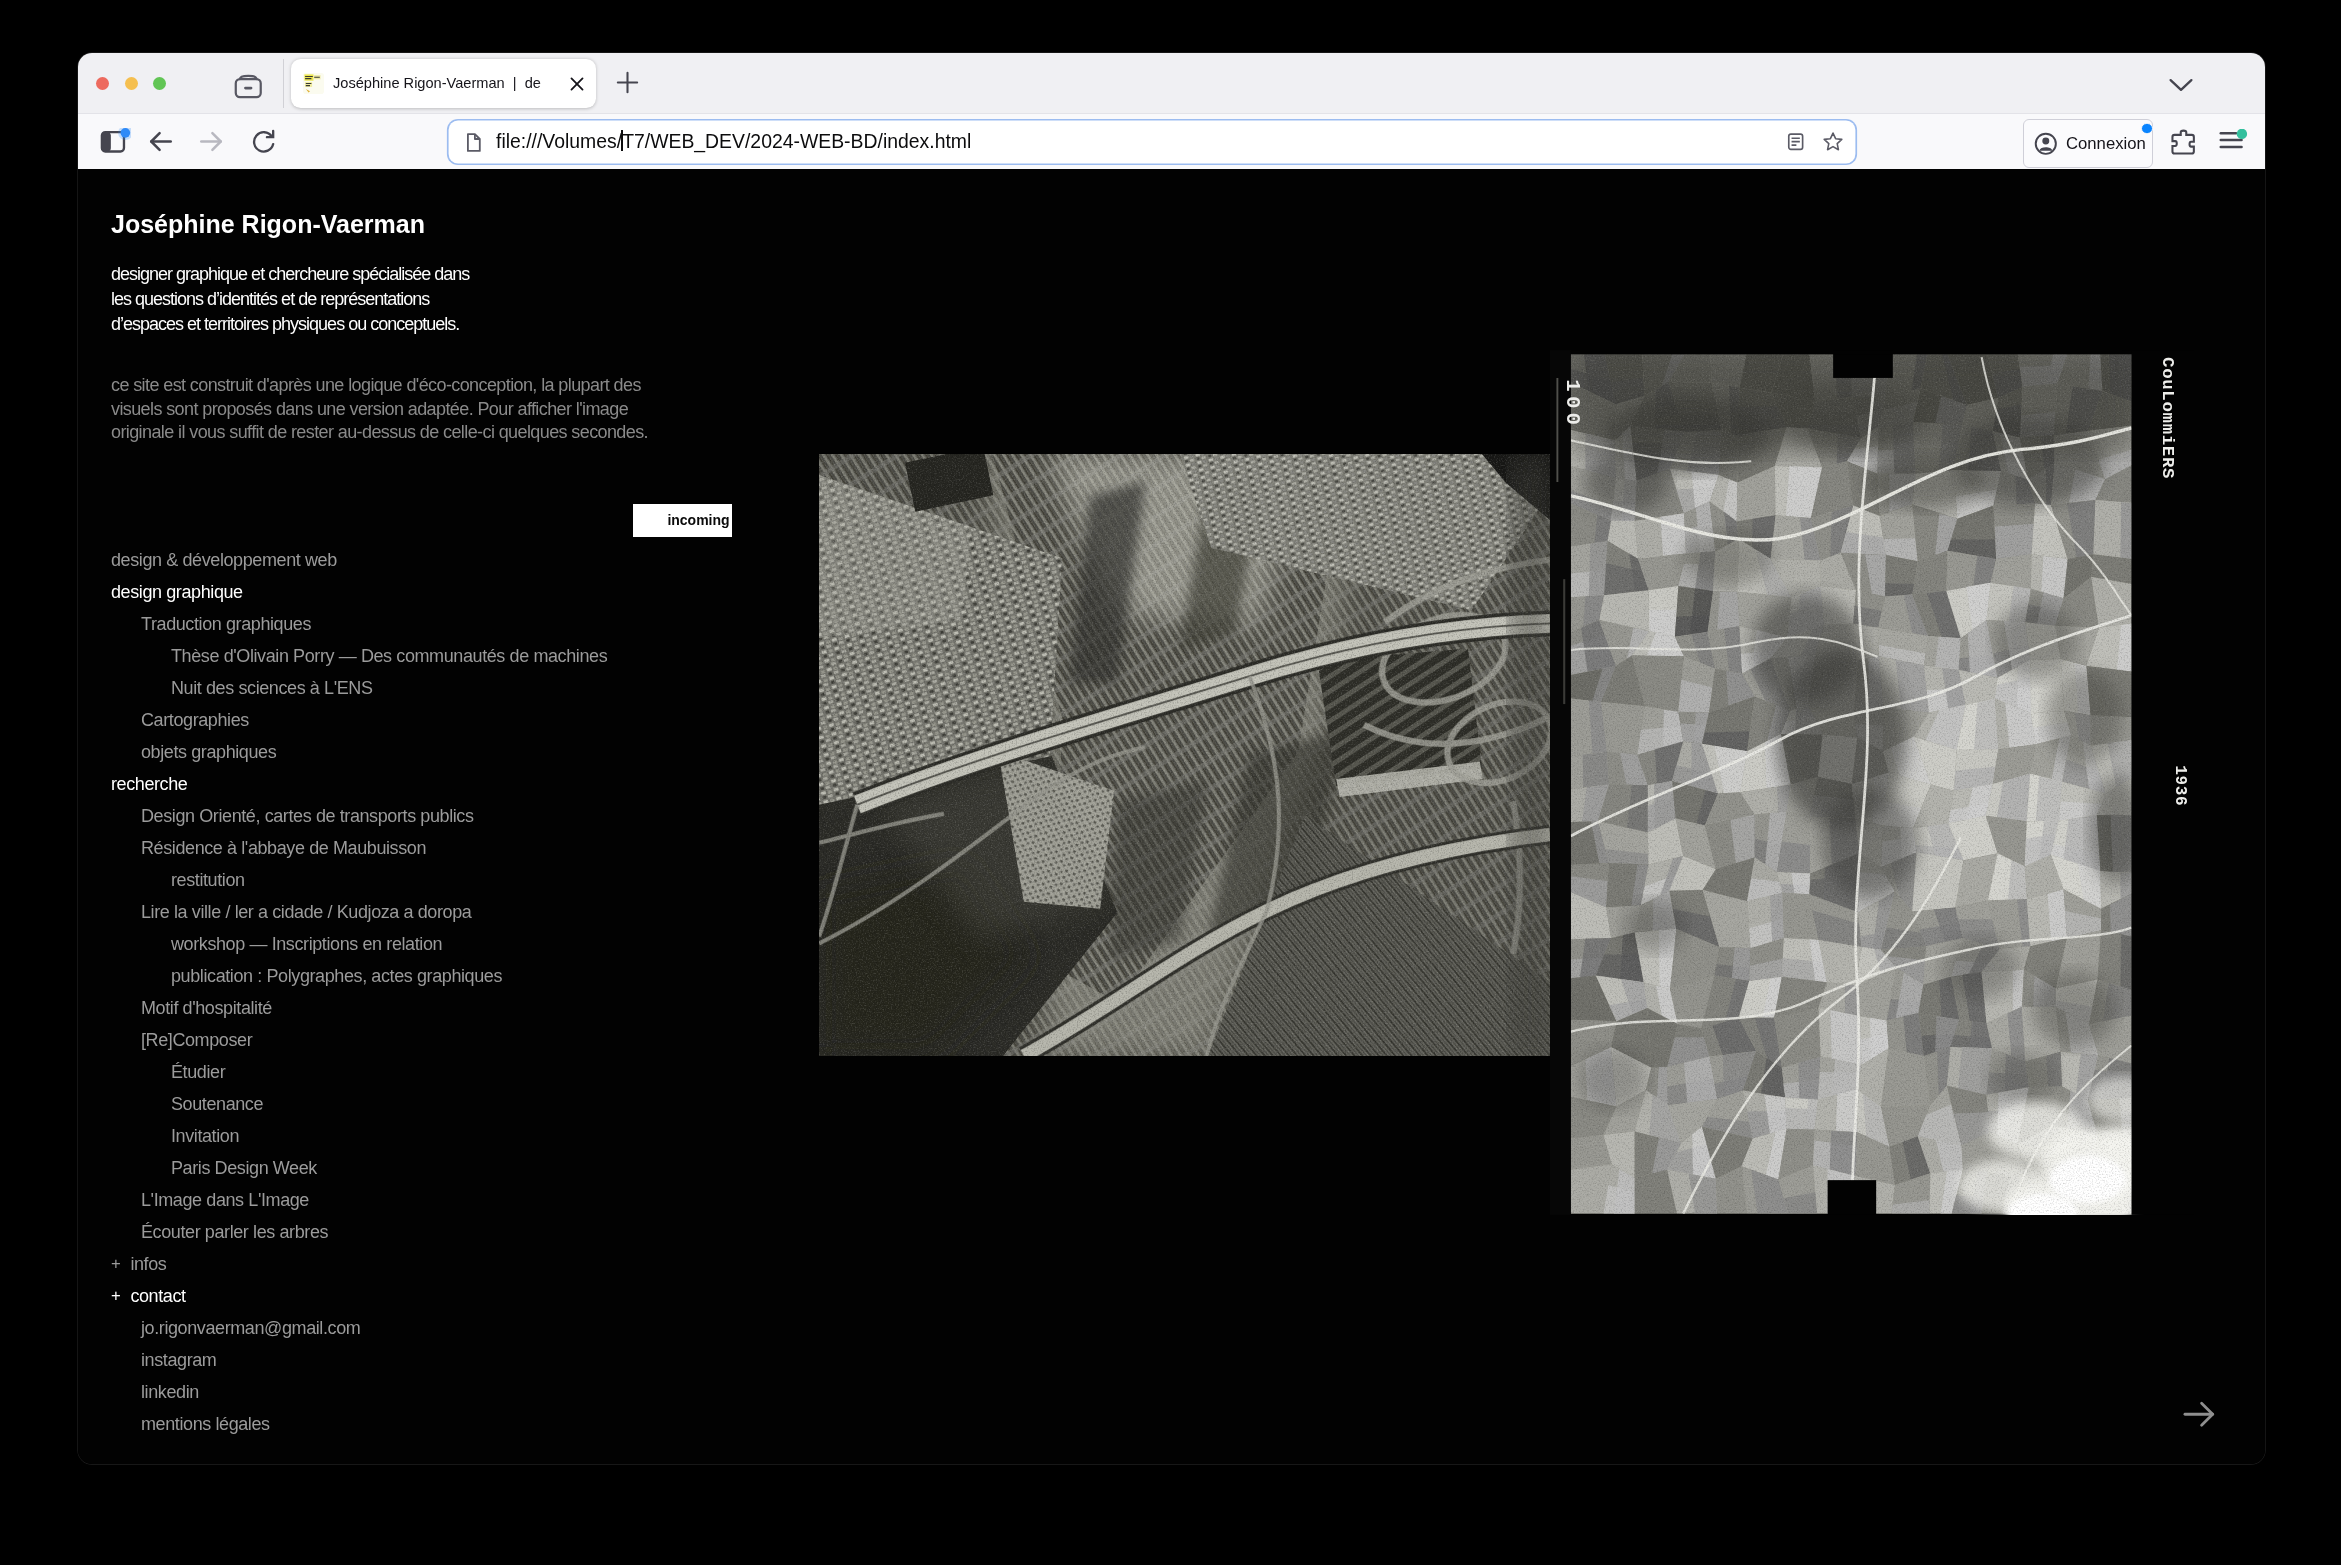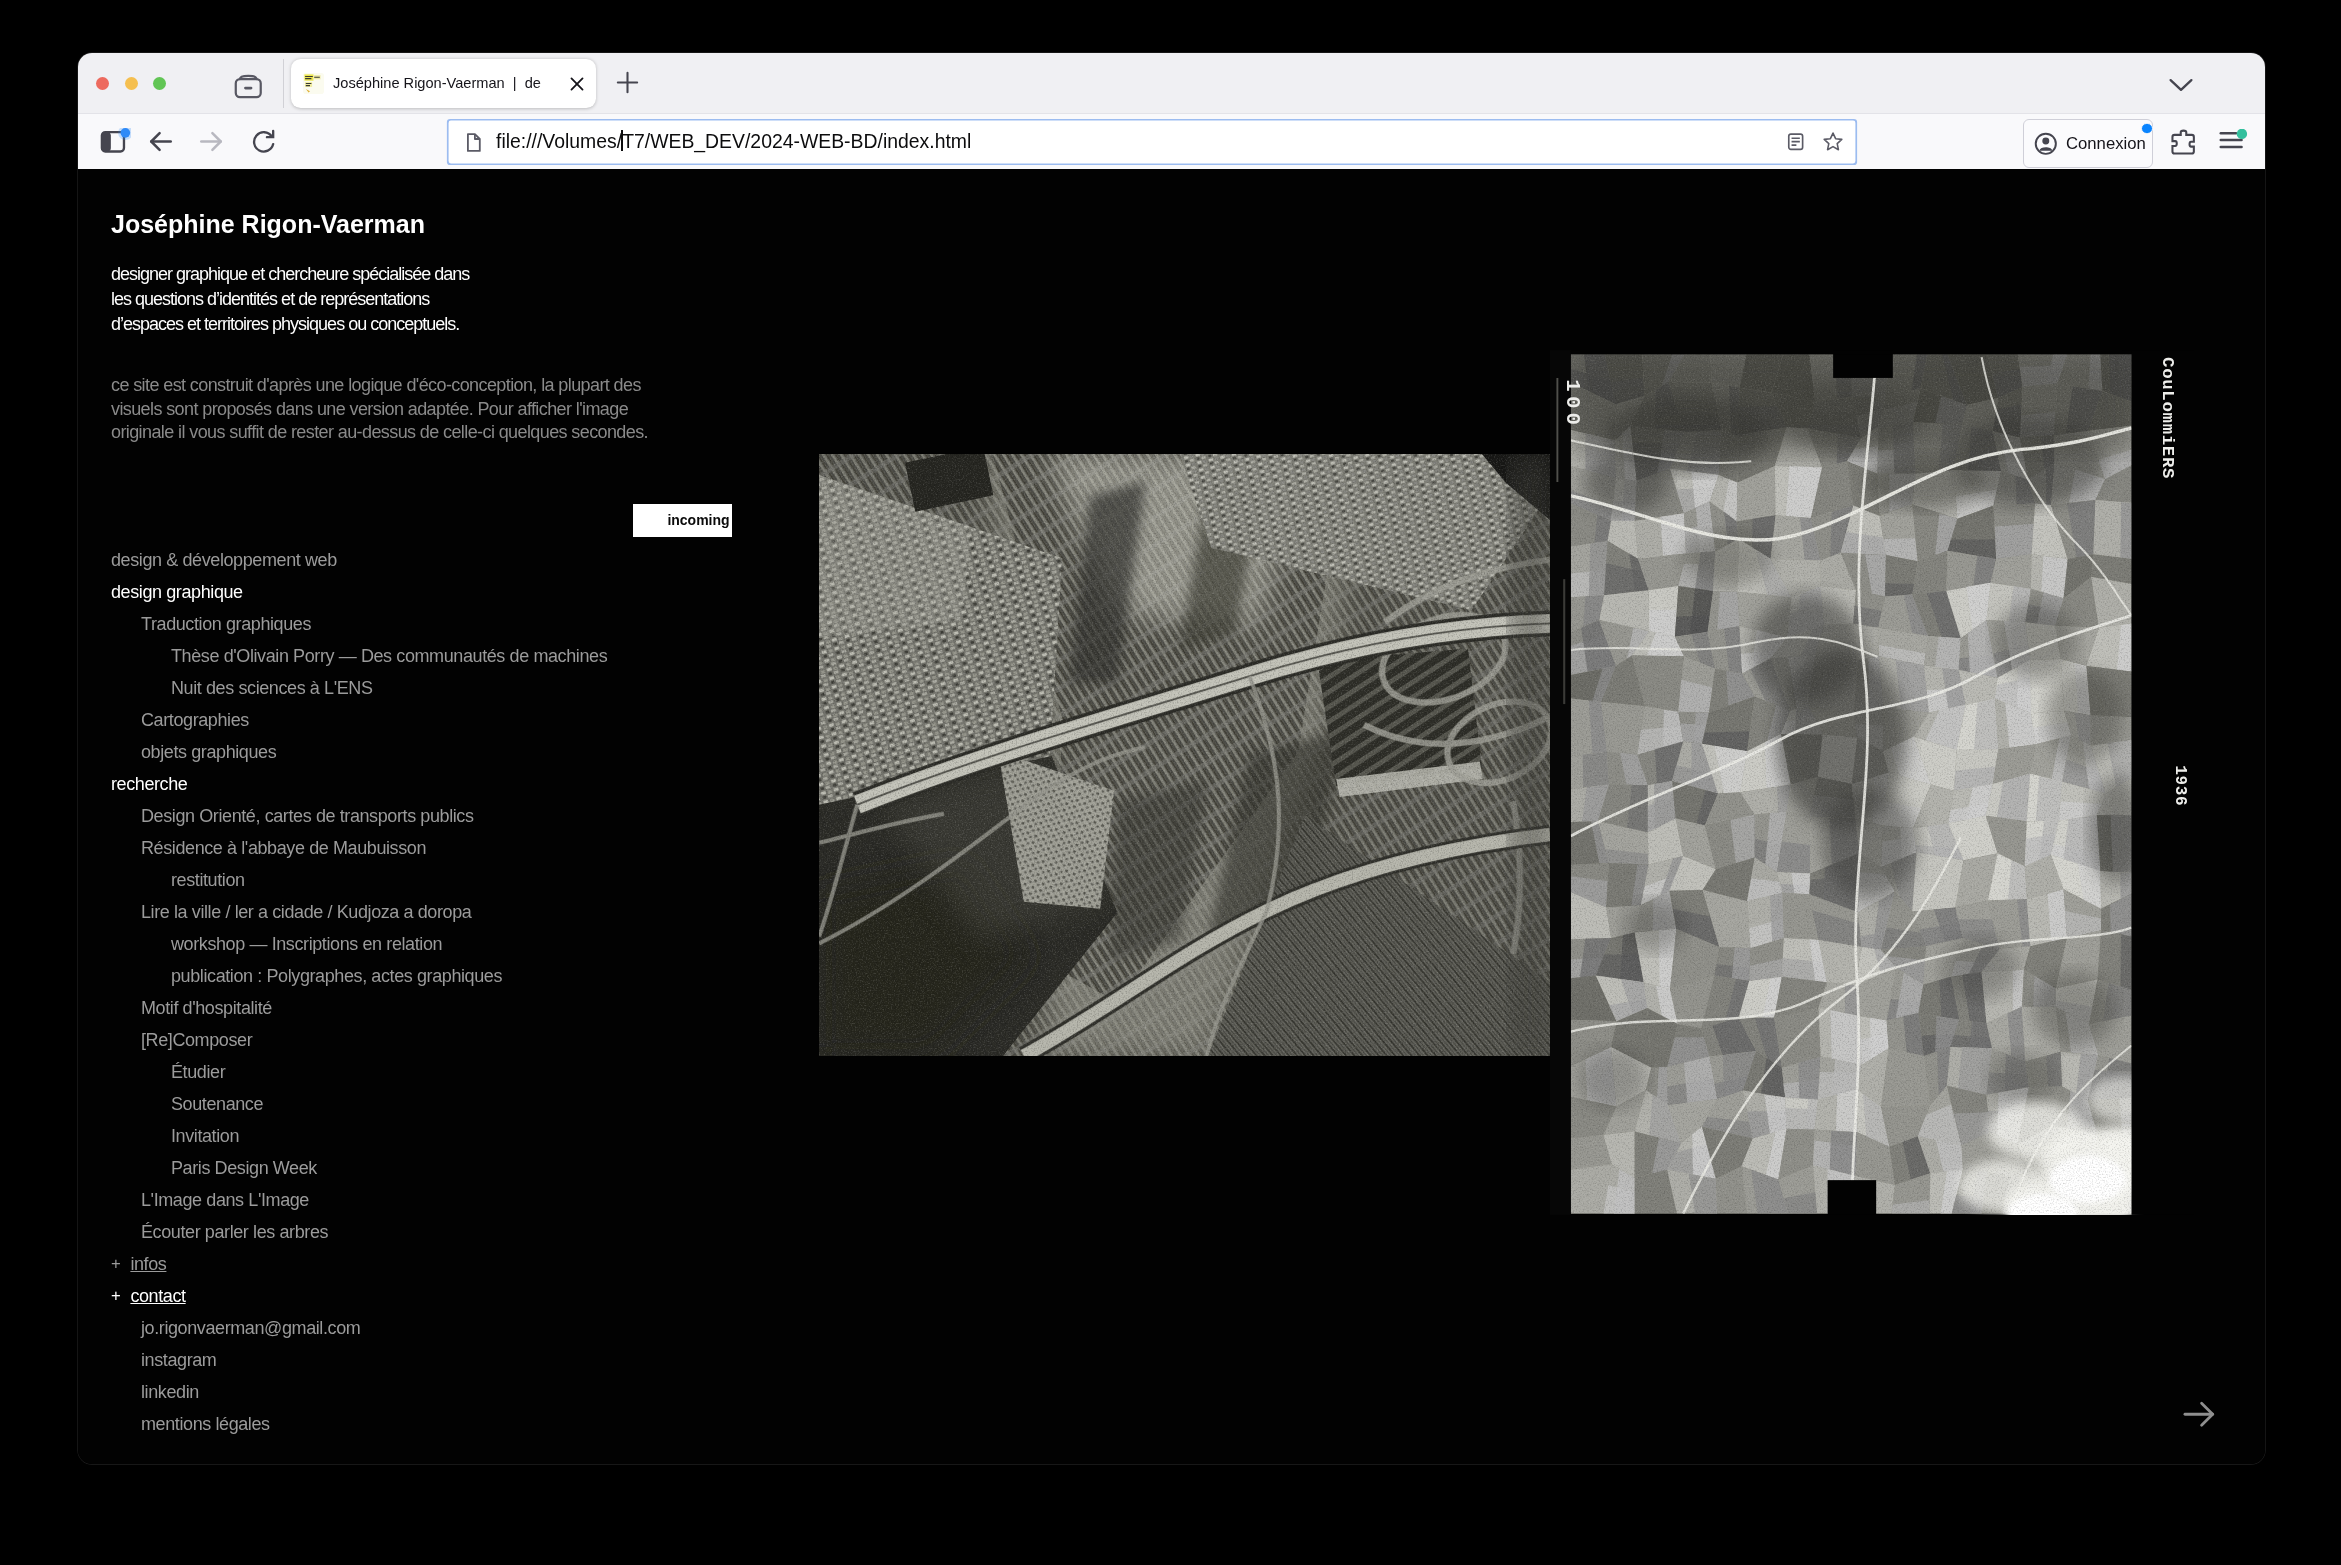--- a/index.html
+++ b/index.html
@@ -15,37 +15,37 @@
 #archico{position:absolute;left:155px;top:19px;}
 #tdivider{position:absolute;left:205px;top:5.6px;width:0.7px;height:49px;background:#d1d1d6;}
 #tab{position:absolute;left:213px;top:5.6px;width:305px;height:49px;background:#fff;border-radius:9.7px;box-shadow:0 0.7px 3.5px rgba(0,0,0,0.22);}
 #tab .fav{position:absolute;left:11.8px;top:14px;width:21px;height:21px;}
 #tab .ttl{position:absolute;left:42px;top:0;line-height:49px;font-size:14.6px;color:#15141a;white-space:nowrap;width:229px;overflow:hidden;}
 #tab .tx{position:absolute;right:9.7px;top:16px;}
 #newtab{position:absolute;left:535px;top:15.3px;}
 #tchev{position:absolute;right:68px;top:23px;}
 #toolbar{position:absolute;left:0;top:60px;width:100%;height:56px;background:#f9f9fb;border-top:0.7px solid #e3e3e8;}
 .tbico{position:absolute;top:0;}
-#urlbar{position:absolute;left:372px;top:7.6px;width:1404px;height:40px;background:#fff;border-radius:1px;box-shadow:0 0 0 1.4px #fff,0 0 0 3.1px #9cbcf0;}
+#urlbar{position:absolute;left:372px;top:7.6px;width:1404px;height:40px;background:#fff;border-radius:8px;box-shadow:0 0 0 1.4px #fff,0 0 0 3.1px #9cbcf0;}
 #urltext{position:absolute;left:46px;top:0;line-height:39px;font-size:19.4px;color:#0c0c0d;letter-spacing:0;}
 #caret{display:inline-block;width:1.4px;height:21px;background:#0c0c0d;vertical-align:-3.5px;margin:0 -0.7px;}
 #connexion{position:absolute;right:112px;top:4.9px;height:49px;border:1px solid #cfcfd8;border-radius:6px;background:#fbfbfd;width:130px;}
 #connexion .ctext{position:absolute;left:42px;top:0;line-height:47px;font-size:16.7px;color:#15141a;}
 #conndot{position:absolute;right:-0.7px;top:2.8px;width:11.8px;height:11.8px;border-radius:50%;background:#0a84ff;border:1.7px solid #f9f9fb;}
 #content{position:absolute;left:0;top:116px;width:100%;height:1295px;background:#020202;color:#fff;}
 h1{position:absolute;left:33px;top:41px;line-height:29px;margin:0;font-size:25px;font-weight:700;letter-spacing:0px;color:#fff;font-family:"Liberation Sans",sans-serif;}
 #p1{position:absolute;left:33px;top:93px;font-size:18px;line-height:25px;color:#fefefe;letter-spacing:-1px;}
 #p2{position:absolute;left:33px;top:205px;font-size:18px;line-height:23.6px;color:#8a8a8a;letter-spacing:-0.6px;}
 #incoming{position:absolute;left:555px;top:335px;width:99px;height:33px;background:#fff;color:#0a0a0a;font-size:14px;font-weight:700;text-align:center;line-height:33px;padding-left:32px;}
 #nav{position:absolute;left:33px;top:375px;font-size:18px;color:#9b9b9b;letter-spacing:-0.4px;}
 #nav div{height:32px;line-height:32px;white-space:nowrap;}
 #nav .w{color:#ffffff;}
 #nav .l1{padding-left:30px;}
 #nav .l2{padding-left:60px;}
-#nav .pl{padding-left:19.4px;position:relative;text-decoration:underline;}
+#nav .pl{padding-left:19.4px;position:relative;}
 #nav .pl::before{content:"+";position:absolute;left:0;top:0;font-size:16.7px;}
 #ph1{position:absolute;left:741px;top:285px;}
 #ph2{position:absolute;left:1472px;top:181px;}
 #arrow{position:absolute;left:2104px;top:1230px;}
 svg{display:block;}
 </style>
 </head>
 <body>
 <div id="win">
   <div id="tabbar">

